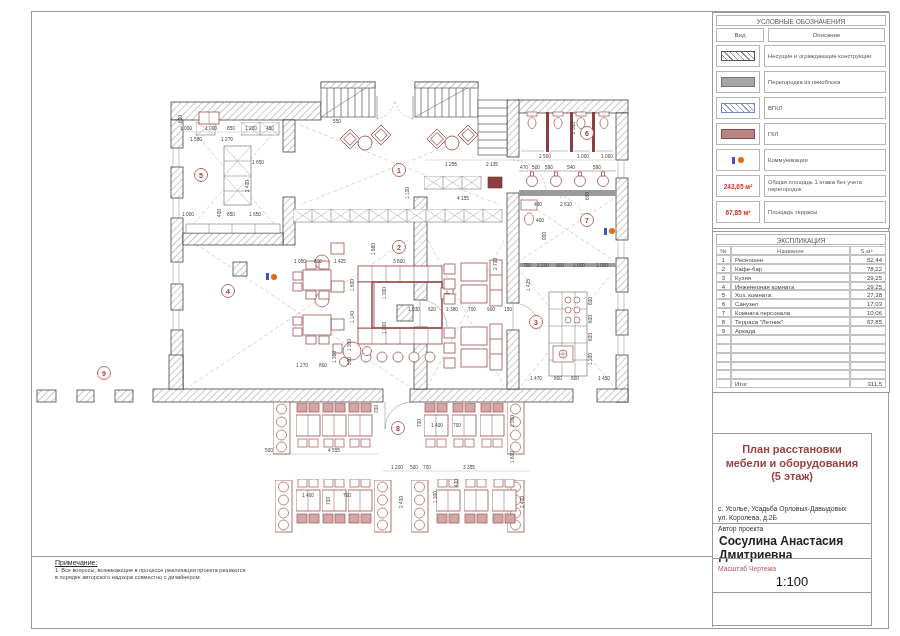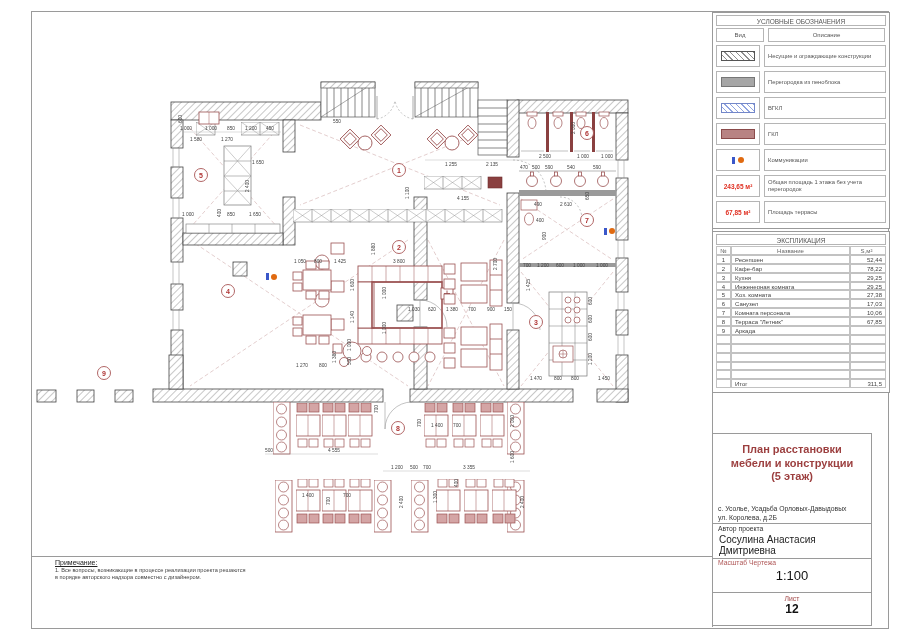--- a/index.html
+++ b/index.html
@@ -33,21 +33,21 @@
   .ec.n{width:15px;text-align:center;}
   .ec.nm{flex:1;padding-left:3px;}
   .ec.ar{width:36px;text-align:right;padding-right:3px;}
   .ehead .ec{color:#666;text-align:center;padding-left:0;}
   
   .tb{left:712px;top:433px;width:160px;height:193px;border:1px solid #9a9a9a;box-sizing:border-box;}
   .tb-title{font-weight:bold;font-size:11px;line-height:13.5px;color:#9c3f3f;text-align:center;padding-top:9px;}
   .tb-addr{font-size:6.8px;line-height:9px;color:#333;padding:6px 0 0 5px;}
   .tb-line{position:absolute;left:0;width:100%;border-top:1px solid #9a9a9a;}
   .tb-auth-l{font-size:6.8px;color:#333;padding:3px 0 0 5px;}
-  .tb-auth-n{font-size:10px;font-weight:normal;color:#222;padding:2px 0 0 6px;}
+  .tb-auth-n{font-size:12px;font-weight:bold;color:#222;padding:2px 0 0 6px;}
   .tb-scale-l{font-size:6.8px;color:#b05858;padding:3px 0 0 5px;}
   .tb-scale-v{font-size:13px;font-weight:normal;color:#111;text-align:center;margin-top:2px;}
   .tb-bot{position:absolute;bottom:0;left:0;width:100%;height:34px;display:flex;}
   .tb-bc{flex:1;text-align:center;}
   .tb-bc .lab{font-size:6.8px;color:#a04545;padding-top:4px;}
   .tb-bc .val{font-size:12px;font-weight:bold;color:#111;}
   
   .note-t{font-size:7px;color:#222;text-decoration:underline;}
   .note-l{font-size:5.6px;line-height:7px;color:#444;}
   svg text.dim{font-family:"Liberation Sans",sans-serif;font-size:4.8px;fill:#444;}
@@ -677,39 +677,35 @@
   <div class="erow" style="margin:0 3px;">
     <div class="ec n"></div>
     <div class="ec nm">Итог</div>
     <div class="ec ar">311,5</div>
   </div>
 </div>
 
 <div class="abs tb">
   <div class="tb-title">
     <div>План расстановки</div>
-    <div>мебели и конструкции</div>
+    <div>мебели и оборудования</div>
     <div>(5 этаж)</div>
   </div>
   <div class="tb-addr" style="margin-top:14px;">
     <div>с. Усолье, Усадьба Орловых-Давыдовых</div>
     <div>ул. Королева, д.2Б</div>
   </div>
   <div class="tb-line" style="top:89px;"></div>
   <div class="tb-auth-l">Автор проекта</div>
   <div class="tb-auth-n">Сосулина Анастасия Дмитриевна</div>
   <div class="tb-line" style="top:124px;"></div>
   <div class="tb-scale-l">Масштаб Чертежа</div>
   <div class="tb-scale-v">1:100</div>
   <div class="tb-line" style="top:158px;"></div>
   <div class="tb-bot">
-    <div class="tb-bc">
-      <div class="lab">Лист</div>
-      <div class="val">12</div>
-    </div>
   </div>
 </div>
 
 <div class="abs" style="left:55px;top:559px;width:360px;">
   <div class="note-t">Примечание:</div>
   <div class="note-l" style="margin-top:1px;">1. Все вопросы, возникающие в процессе реализации проекта решаются</div>
   <div class="note-l"> в порядке авторского надзора совместно с дизайнером.</div>
 </div>
 
 </body></html>

